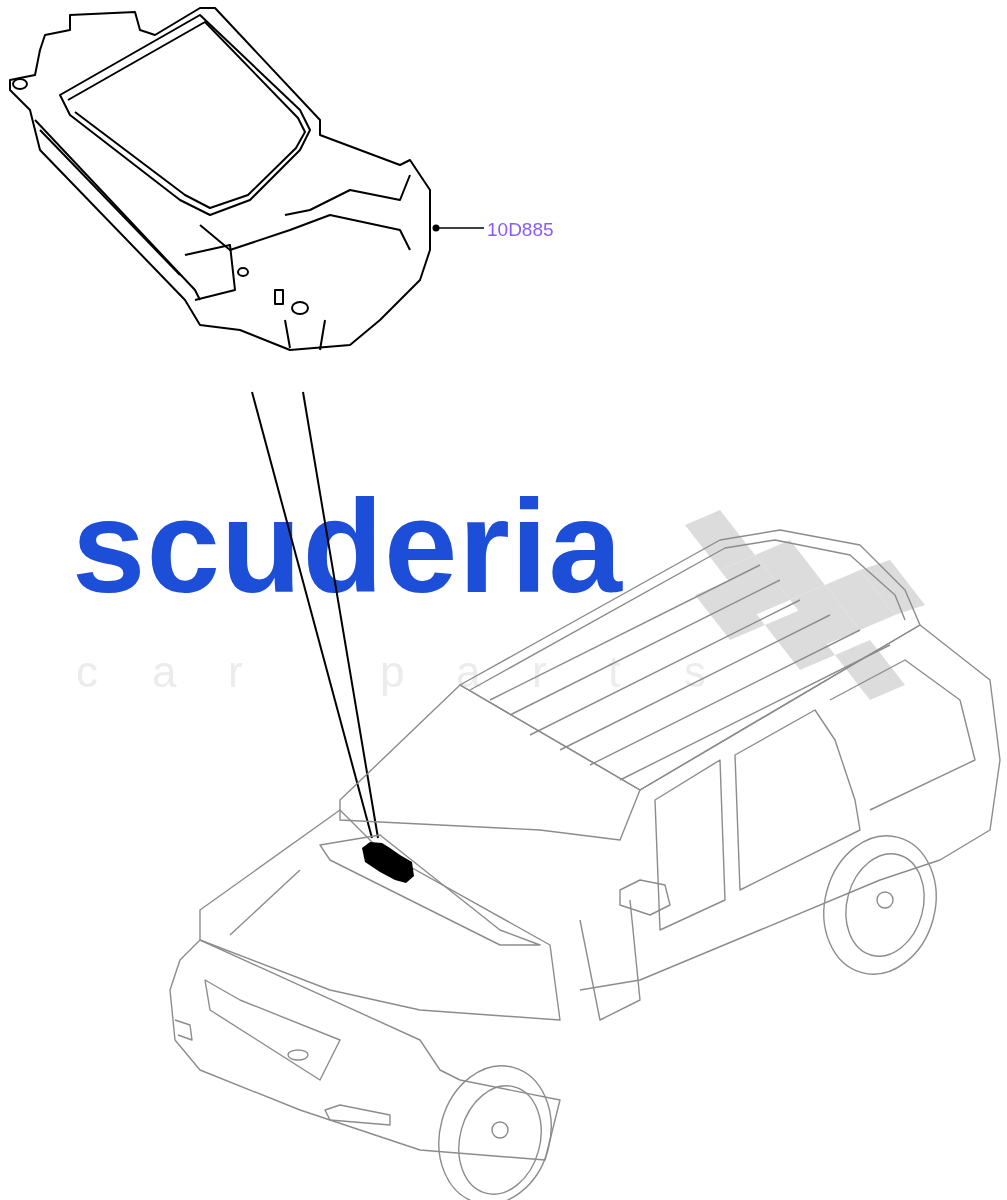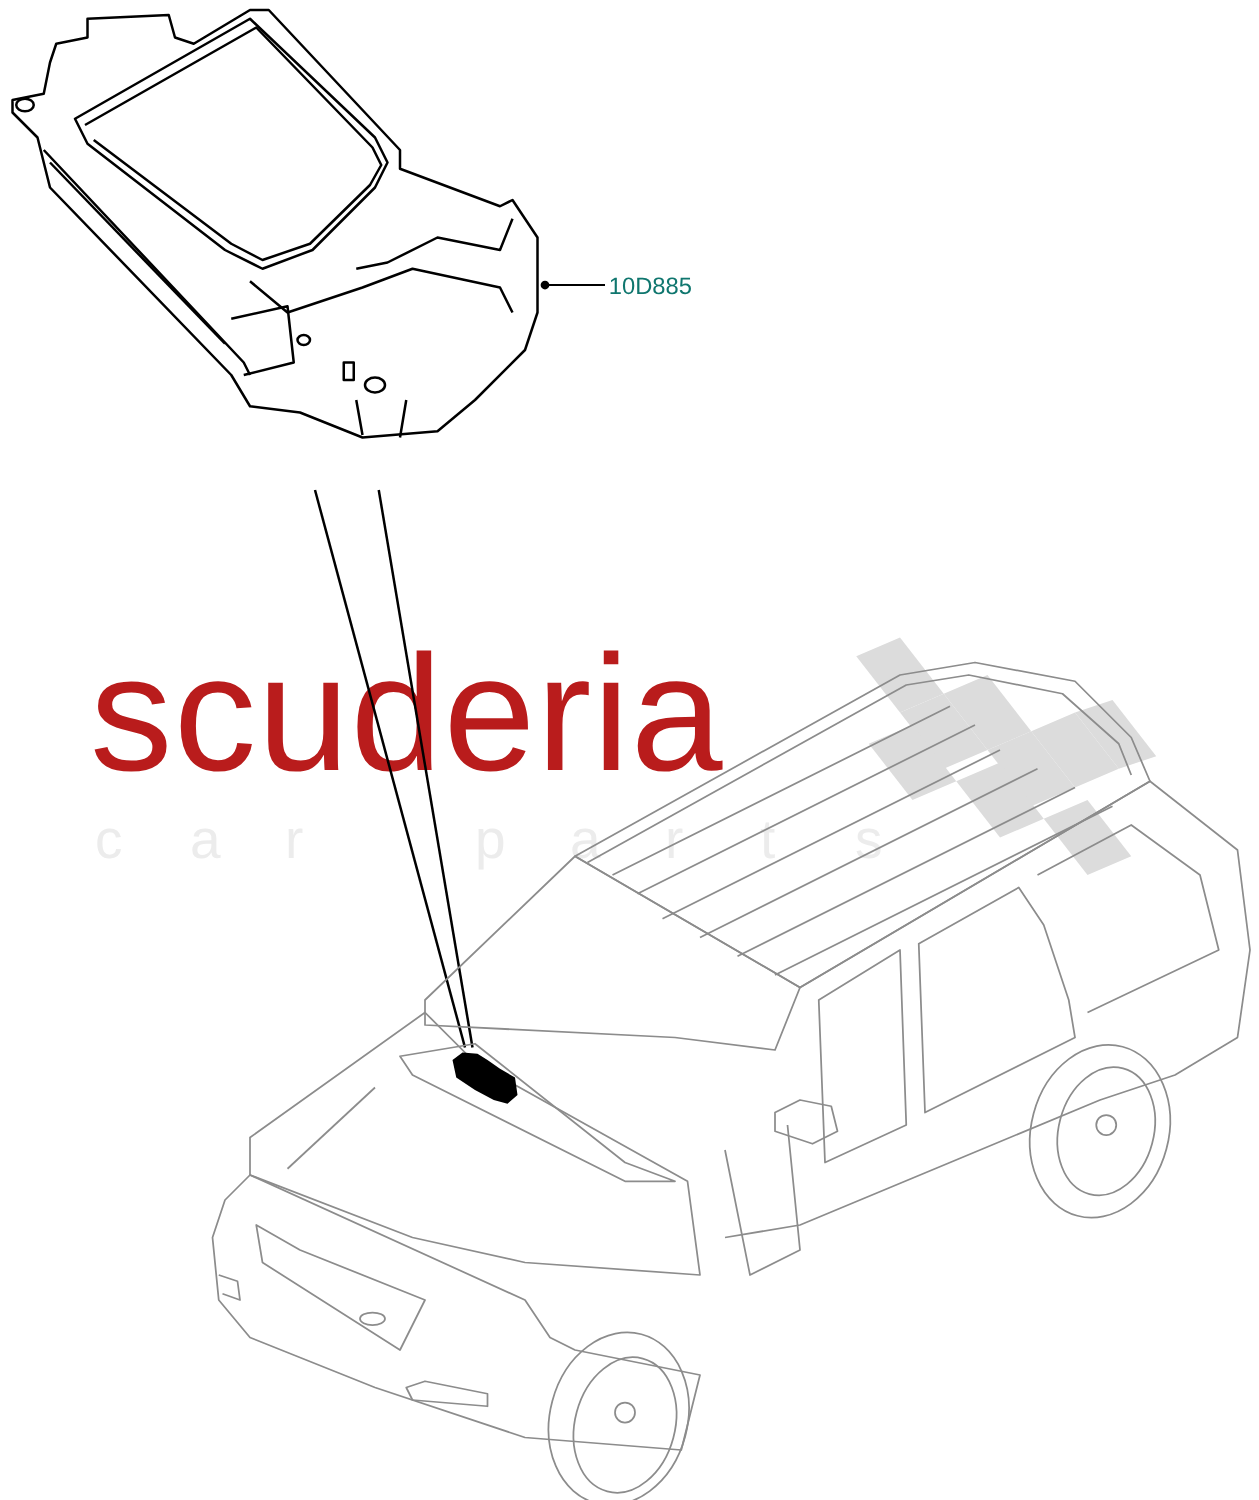--- a/index.html
+++ b/index.html
@@ -1,22 +1,22 @@
 <!DOCTYPE html>
 <html><head>
 <meta charset="utf-8">
 <style>
   html, body { margin:0; padding:0; background:#ffffff; }
   body { width:1007px; height:1200px; position:relative; overflow:hidden; font-family:"Liberation Sans", sans-serif; }
-  .wm-main { position:absolute; left:72px; top:505px; font-size:132px; font-weight:normal; color:#b91c1c; letter-spacing:1px; line-height:1; }
+  .wm-main { position:absolute; left:72px; top:481px; font-size:132px; font-weight:bold; color:#1d4ed8; letter-spacing:1px; line-height:1; }
   .wm-sub { position:absolute; left:76px; top:650px; font-size:44px; color:#ececec; line-height:1; }
   .wm-sub span { display:inline-block; width:76px; }
   .checker { position:absolute; left:680px; top:505px; }
   .diagram { position:absolute; left:0; top:0; }
-  .callout-label { position:absolute; left:487px; top:219px; font-size:19px; color:#0f766e; cursor:pointer; }
+  .callout-label { position:absolute; left:487px; top:219px; font-size:19px; color:#8b5cf6; cursor:pointer; }
 </style>
 </head>
 <body>
 
 <div class="wm-main">scuderia</div>
 <div class="wm-sub">
   <span>c</span><span>a</span><span>r</span><span></span><span>p</span><span>a</span><span>r</span><span>t</span><span>s</span>
 </div>
 
 <svg class="checker" width="260" height="200" viewBox="0 0 260 200">

